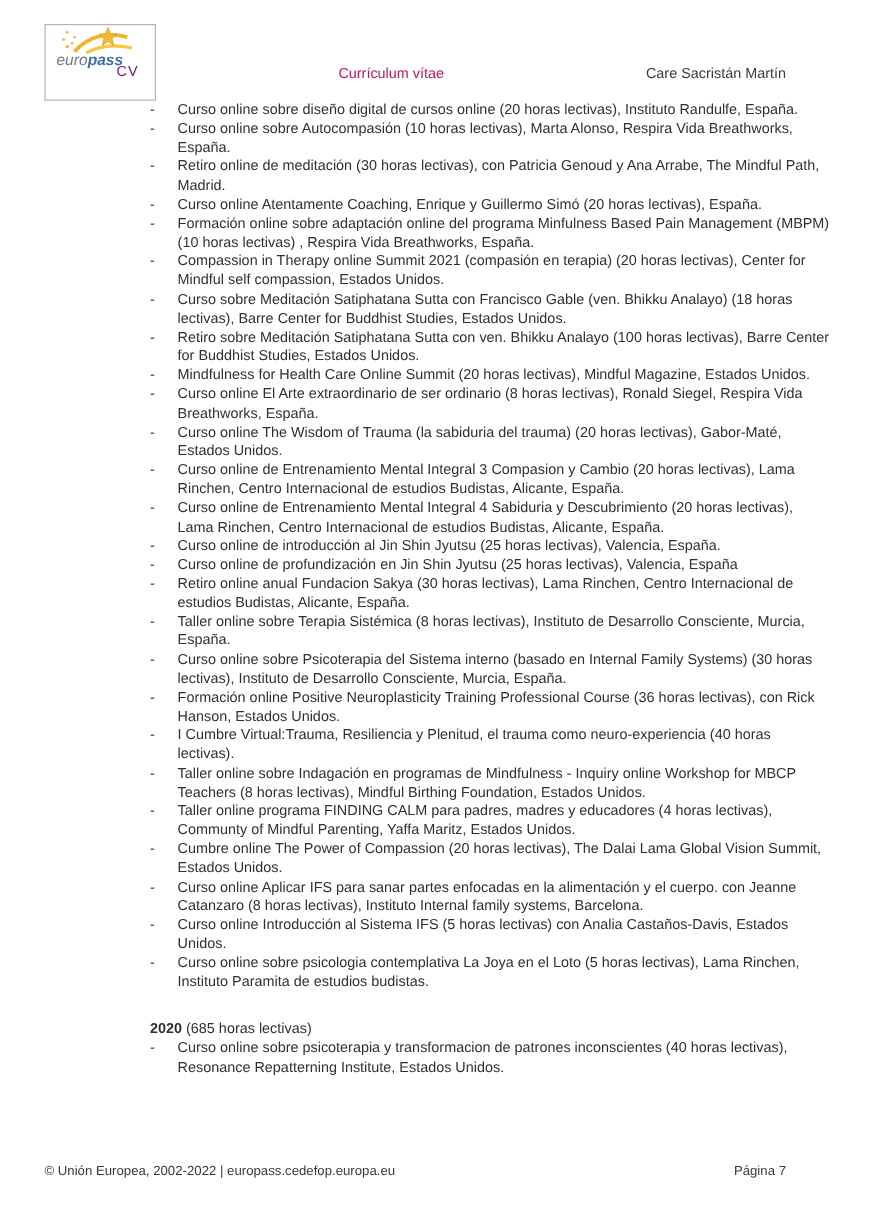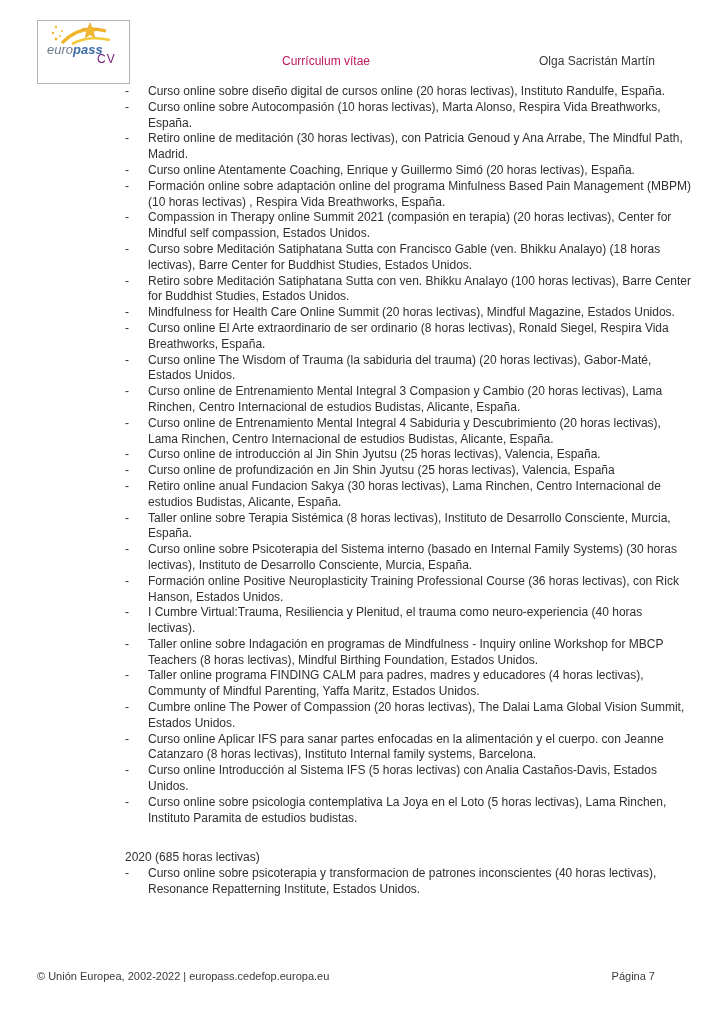--- a/index.html
+++ b/index.html
@@ -25,21 +25,21 @@
   .header-title{display:block;text-align:center;margin-right:40px;font-size:12px;color:#be185d;}
   .header-name{position:absolute;right:0;top:0;font-size:12px;color:#3a3a3a;white-space:nowrap;}
 
   
   .content{position:absolute;left:125px;right:36px;top:84px;}
   .item{display:flex;font-size:12px;line-height:15.8px;}
   .dash{width:23px;flex:0 0 23px;}
   .itext{flex:1;}
 
   .year-heading{margin-top:24px;font-size:12px;line-height:15.8px;}
-  .year-label{font-weight:normal;}
+  .year-label{font-weight:bold;}
   .year-hours{font-weight:normal;text-align:center;}
 
   
   .footer{position:absolute;left:37px;right:73px;top:970px;height:16px;font-size:11px;color:#3a3a3a;}
   .footer-center{display:block;margin-right:60px;}
   .page-num{position:absolute;right:0;top:0;white-space:nowrap;}
 </style>
 </head>
 <body>
 
@@ -55,21 +55,21 @@
       <circle cx="10" cy="5" r="1.2" fill="#f2b92e"></circle>
       <circle cx="16" cy="9" r="1.0" fill="#f2b92e"></circle>
       <circle cx="14" cy="14" r="1.0" fill="#f2b92e"></circle>
     </svg>
     <div class="logo-text"><span class="logo-euro">euro</span><span class="logo-pass">pass</span></div>
     <div class="logo-cv">CV</div>
   </div>
 
   <div class="header-row">
     <span class="header-title">Currículum vítae</span>
-    <span class="header-name">Olga Sacristán Martín</span>
+    <span class="header-name">Care Sacristán Martín</span>
   </div>
 
   <div class="content">
     <div id="course-list">
         <div class="item">
           <span class="dash">-</span>
           <div class="itext">Curso online sobre diseño digital de cursos online (20 horas lectivas), Instituto Randulfe, España.</div>
         </div>
         <div class="item">
           <span class="dash">-</span>

